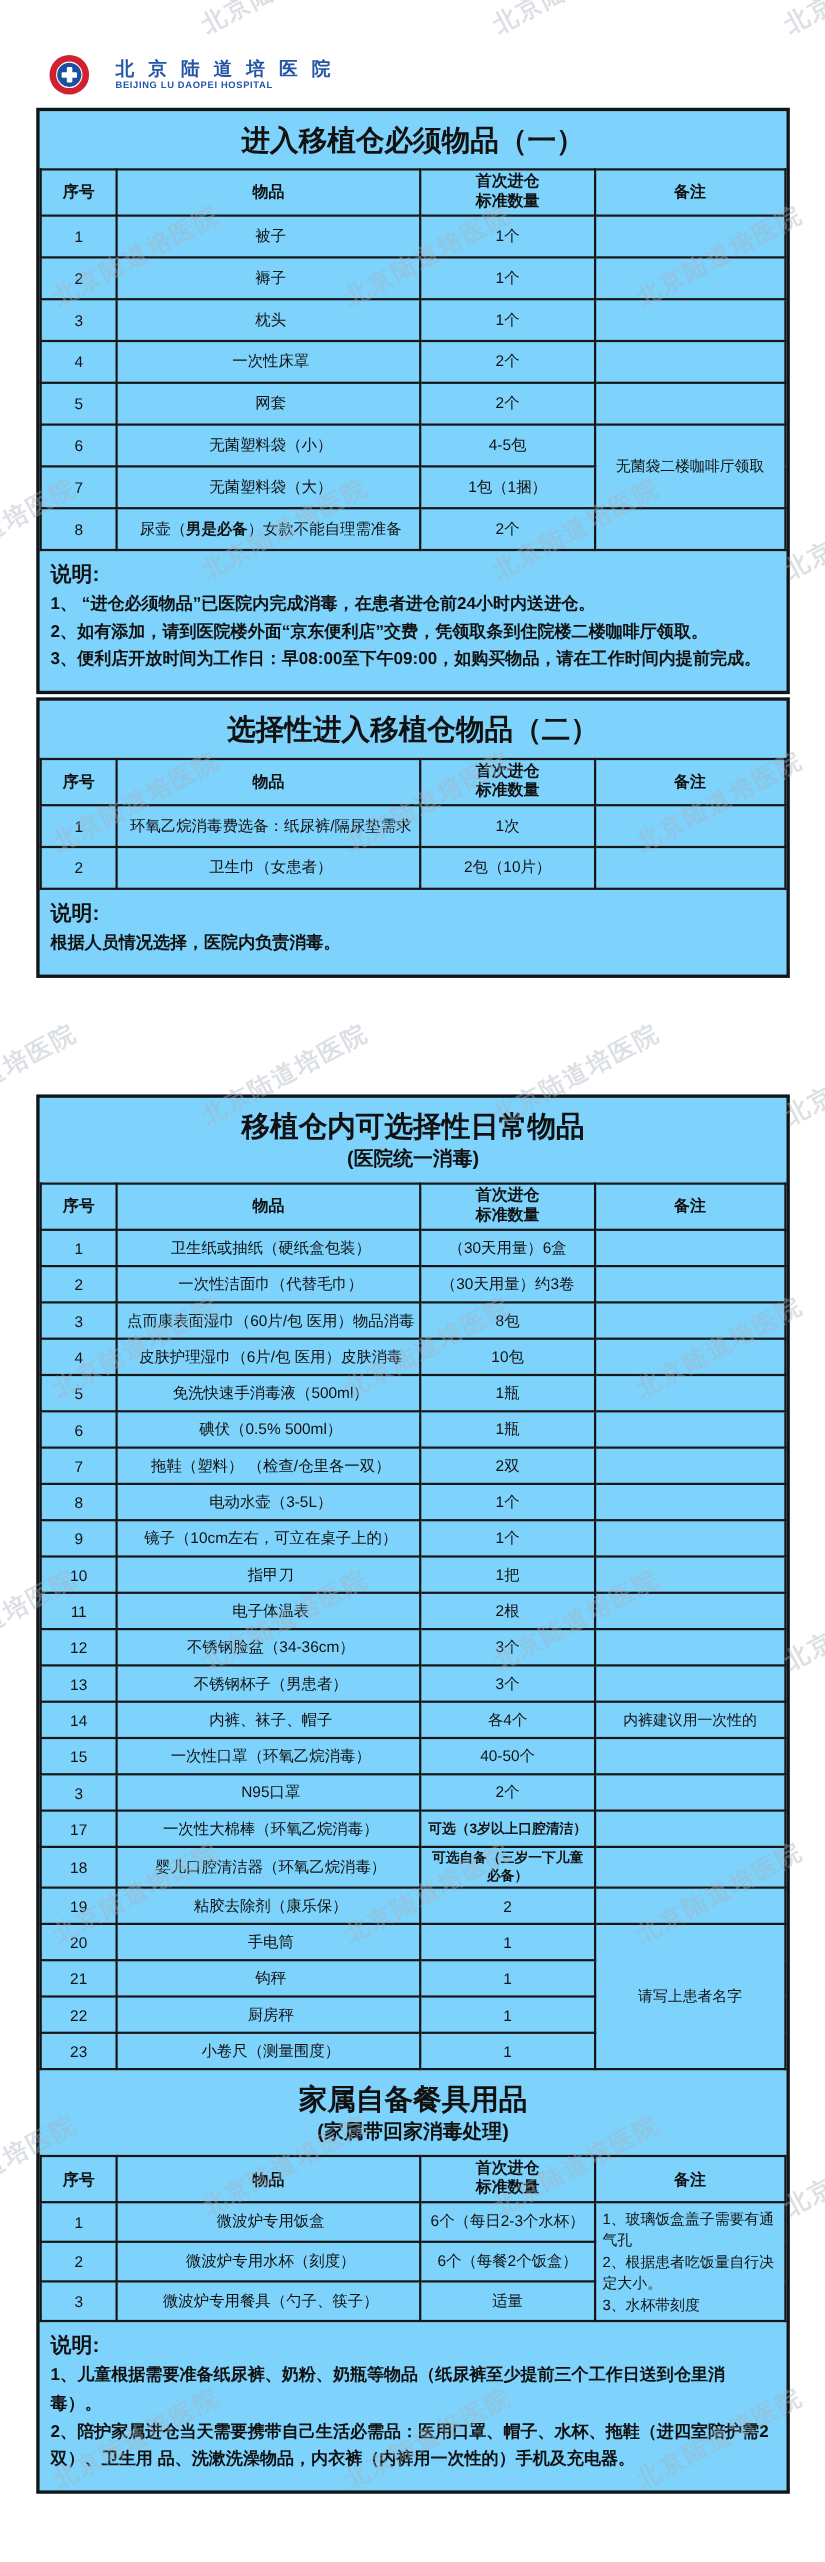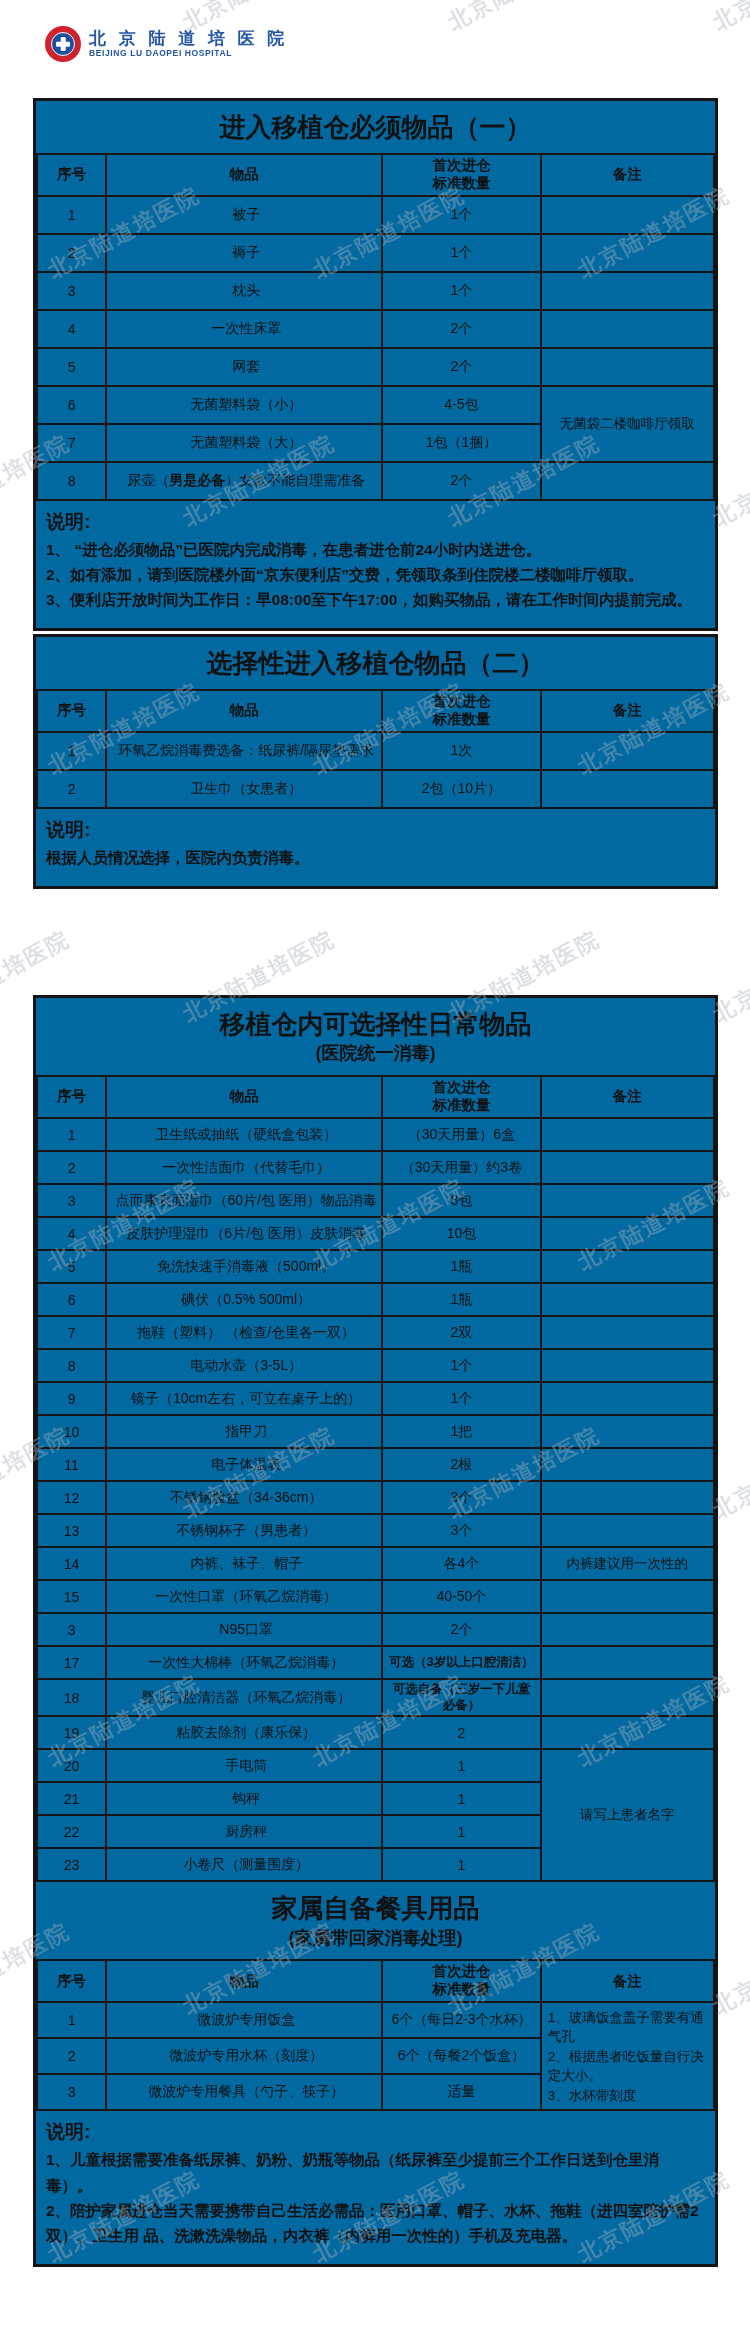--- a/index.html
+++ b/index.html
@@ -19,30 +19,30 @@
     position:absolute;
     white-space:nowrap;
     transform:rotate(-28deg);
     font-size:22px;
     font-weight:600;
     letter-spacing:2px;
     color:rgba(168,178,190,0.40);
     user-select:none;
   }
   
-  .logo{position:absolute;left:45px;top:26px;display:flex;align-items:center;gap:8px;z-index:2;}
+  .logo{position:absolute;left:45px;top:50px;display:flex;align-items:center;gap:24px;z-index:2;}
   .emblem{width:36px;height:36px;border-radius:50%;background:#cf2130;position:relative;flex:0 0 auto;}
   .emblem-inner{position:absolute;left:6px;top:6px;right:6px;bottom:6px;border-radius:50%;background:#1d4fa0;border:1.5px solid #fff;}
   .cross-v{position:absolute;left:50%;top:18%;width:4.5px;height:64%;transform:translateX(-50%);background:#fff;border-radius:1px;}
   .cross-h{position:absolute;top:50%;left:18%;height:4.5px;width:64%;transform:translateY(-50%);background:#fff;border-radius:1px;}
   .logo-text .cn{font-size:17px;font-weight:700;color:#2456a5;letter-spacing:4px;line-height:1.15;}
   .logo-text .en{font-size:8.5px;font-weight:700;color:#2456a5;letter-spacing:0.6px;line-height:1.3;}
   
   #boxes{position:absolute;left:33px;top:98px;width:685px;z-index:1;}
-  .box{border:3px solid #141414;background:#0369a1;box-sizing:border-box;}
+  .box{border:3px solid #141414;background:#7dd3fc;box-sizing:border-box;}
   .tbl-title{text-align:center;padding:10px 6px 9px;}
   .tbl-title-main{font-size:26px;font-weight:800;line-height:1.25;}
   .tbl-subtitle{font-size:18px;font-weight:800;line-height:1.3;margin-top:2px;}
   table.data-table{width:100%;border-collapse:collapse;table-layout:fixed;}
   .data-table th,.data-table td{border:2px solid #161616;padding:2px 4px;vertical-align:middle;font-size:14px;box-sizing:border-box;}
   col.col-no{width:10.2%;}
   col.col-item{width:40.8%;}
   col.col-qty{width:23.4%;}
   col.col-remark{width:25.6%;}
   .data-table th{font-weight:700;font-size:14.5px;height:40px;text-align:center;}
@@ -186,21 +186,21 @@
                 <td class="td-qty">2个</td>
                 <td class="td-remark"></td>
               </tr>
             </tbody>
           </table>
         </div>
         <div class="notes">
           <div class="notes-label">说明:</div>
           <div class="note-line">1、 “进仓必须物品”已医院内完成消毒，在患者进仓前24小时内送进仓。</div>
           <div class="note-line">2、如有添加，请到医院楼外面“京东便利店”交费，凭领取条到住院楼二楼咖啡厅领取。</div>
-          <div class="note-line">3、便利店开放时间为工作日：早08:00至下午17:00，如购买物品，请在工作时间内提前完成。</div>
+          <div class="note-line">3、便利店开放时间为工作日：早08:00至下午09:00，如购买物品，请在工作时间内提前完成。</div>
         </div>
       </section>
       <section class="box" style="margin-top: 3px;">
         <div class="tbl-wrap">
           <div class="tbl-title">
             <div class="tbl-title-main">选择性进入移植仓物品（二）</div>
           </div>
           <table class="data-table">
             <colgroup>
               <col class="col-no">

